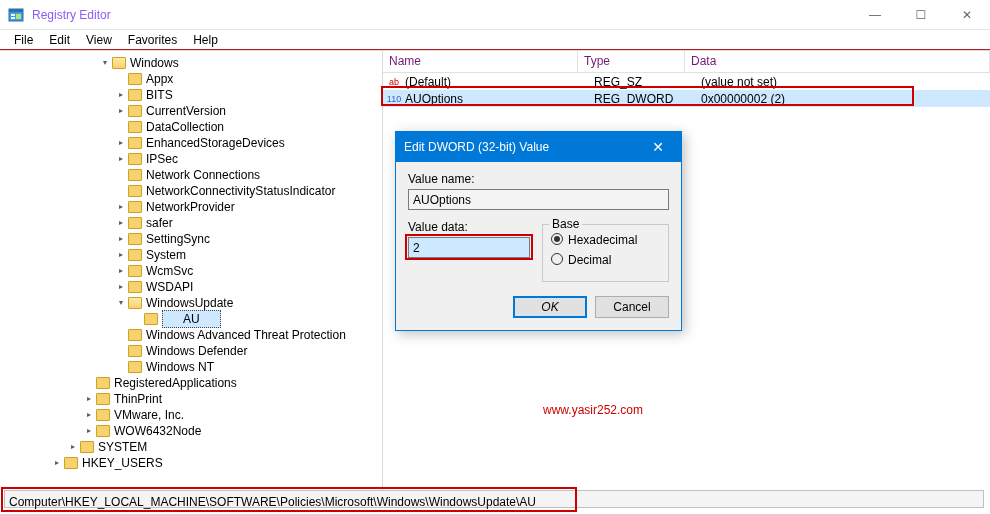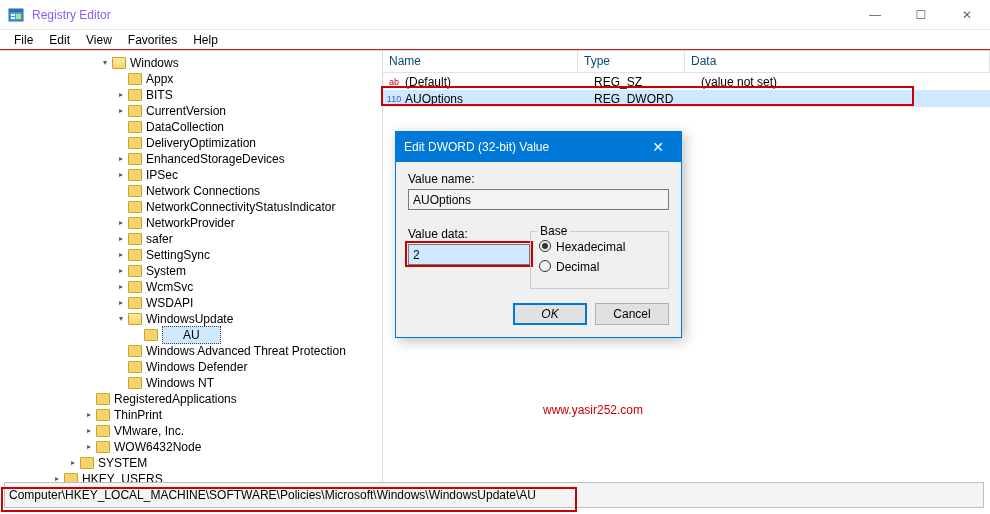--- a/index.html
+++ b/index.html
@@ -21,45 +21,45 @@
 .tree-line { display: flex; align-items: center; height: 16px; line-height: 16px; }
 .dots { color: #8a8a8a; display: inline-block; font-size: 9px; letter-spacing: -1px; }
 .expander { width: 10px; height: 10px; display: inline-flex; align-items: center; justify-content: center; font-size: 8px; color: #5a5a5a; margin-right: 2px; }
 .folder { width: 14px; height: 12px; background: #f8d26a; border: 1px solid #c9a227; border-radius: 1px; margin-right: 4px; flex-shrink: 0; }
 .folder.open { background: linear-gradient(#fceaa8,#f8d26a); }
 .tree-label { color: #000; }
 .tree-label.selected { background: #cde8ff; border: 1px dotted #444; padding: 0 20px; }
 
 .list-pane { flex: 1; position: relative; background: #fff; }
 .list-header { display: flex; height: 22px; border-bottom: 1px solid #e1e1e1; background: #fff; }
-.list-header .col { border-right: 1px solid #e1e1e1; padding: 3px 6px; color: #0c4a6e; }
+.list-header .col { border-right: 1px solid #e1e1e1; padding: 3px 6px; color: #701a75; }
 .col-name { width: 195px; }
 .col-type { width: 107px; }
 .col-data { flex: 1; }
 .list-row { display: flex; height: 17px; align-items: center; padding-left: 4px; }
 .list-row.selected { background: #cde8ff; }
 .reg-icon { width: 14px; height: 14px; margin-right: 4px; display: inline-flex; align-items: center; justify-content: center; font-size: 9px; }
 .reg-sz { color: #c00; }
 .reg-dw { color: #3366cc; }
 .cell-name { width: 189px; }
 .cell-type { width: 107px; }
 .cell-data { flex: 1; }
 
 .highlight-box { position: absolute; border: 2px solid #c00; pointer-events: none; }
 
-.statusbar { position: absolute; left: 4px; bottom: 6px; right: 6px; height: 18px; display: flex; align-items: center; padding: 12px 4px; background: #f4f4f4; border: 1px solid #c0c0c0; }
+.statusbar { position: absolute; left: 4px; bottom: 6px; right: 6px; height: 18px; display: flex; align-items: flex-start; padding: 4px 4px; background: #f4f4f4; border: 1px solid #c0c0c0; }
 
 .dialog { position: absolute; left: 395px; top: 131px; width: 287px; background: #f0f0f0; border: 1px solid #0078d7; box-shadow: 3px 3px 12px rgba(0,0,0,.25); }
 .dialog-title { height: 30px; background: #0078d7; color: #fff; display: flex; align-items: center; padding: 0 8px; font-size: 12px; }
 .dialog-title .dlg-close { margin-left: auto; width: 30px; text-align: center; font-size: 14px; }
 .dialog-body { padding: 10px 12px 12px; }
 .field-label { color: #000; margin-bottom: 3px; }
 .field-input { width: 100%; height: 21px; border: 1px solid #7a7a7a; background: #fff; padding: 0 4px; }
 .field-input.readonly { background: #f4f4f4; }
-.row2 { display: flex; margin-top: 17px; }
+.row2 { display: flex; gap: 12px; margin-top: 10px; }
 .valuedata-wrap { position: relative; width: 122px; }
 .valuedata-wrap .field-input { text-align: left; }
 .base-group { flex: 1; border: 1px solid #c9c9c9; padding: 6px 8px 10px; position: relative; margin-top: 4px; }
 .base-group .legend { position: absolute; top: -8px; left: 6px; background: #f0f0f0; padding: 0 3px; }
 .radio-row { display: flex; align-items: flex-start; height: 18px; gap: 5px; margin-top: 2px; }
 .radio-dot { width: 12px; height: 12px; border-radius: 50%; border: 1px solid #333; display: inline-flex; align-items: center; justify-content: center; }
 .radio-dot.checked::after { content: ""; width: 6px; height: 6px; background: #333; border-radius: 50%; }
 .dialog-buttons { display: flex; justify-content: flex-end; gap: 8px; margin-top: 14px; }
 .btn { width: 74px; height: 22px; border: 1px solid #adadad; background: #e1e1e1; display: flex; align-items: center; justify-content: center; }
 .btn.primary { border: 2px solid #0078d7; font-style: italic; }
@@ -122,26 +122,20 @@
           <span class="tree-label">CurrentVersion</span>
         </div>
         <div class="tree-line">
           <span class="dots" style="width:112px;display:inline-block"></span>
           <span class="expander"></span>
           <span class="folder"></span>
           <span class="tree-label">DataCollection</span>
         </div>
         <div class="tree-line">
           <span class="dots" style="width:112px;display:inline-block"></span>
-          <span class="expander"></span>
-          <span class="folder"></span>
-          <span class="tree-label">DeliveryOptimization</span>
-        </div>
-        <div class="tree-line">
-          <span class="dots" style="width:112px;display:inline-block"></span>
           <span class="expander">▸</span>
           <span class="folder"></span>
           <span class="tree-label">EnhancedStorageDevices</span>
         </div>
         <div class="tree-line">
           <span class="dots" style="width:112px;display:inline-block"></span>
           <span class="expander">▸</span>
           <span class="folder"></span>
           <span class="tree-label">IPSec</span>
         </div>
@@ -272,20 +266,21 @@
         <div class="list-row">
           <span class="reg-icon reg-sz">ab</span>
           <span class="cell-name">(Default)</span>
           <span class="cell-type">REG_SZ</span>
           <span class="cell-data">(value not set)</span>
         </div>
         <div class="list-row selected">
           <span class="reg-icon reg-dw">110</span>
           <span class="cell-name">AUOptions</span>
           <span class="cell-type">REG_DWORD</span>
+          <span class="cell-data">0x00000002 (2)</span>
         </div>
       </div>
 
     <div class="highlight-box" style="left:-2px; top:35px; width:533px; height:20px;"></div>
   </div>
 </div>
 
 <div class="dialog">
   <div class="dialog-title">
     <span>Edit DWORD (32-bit) Value</span>

